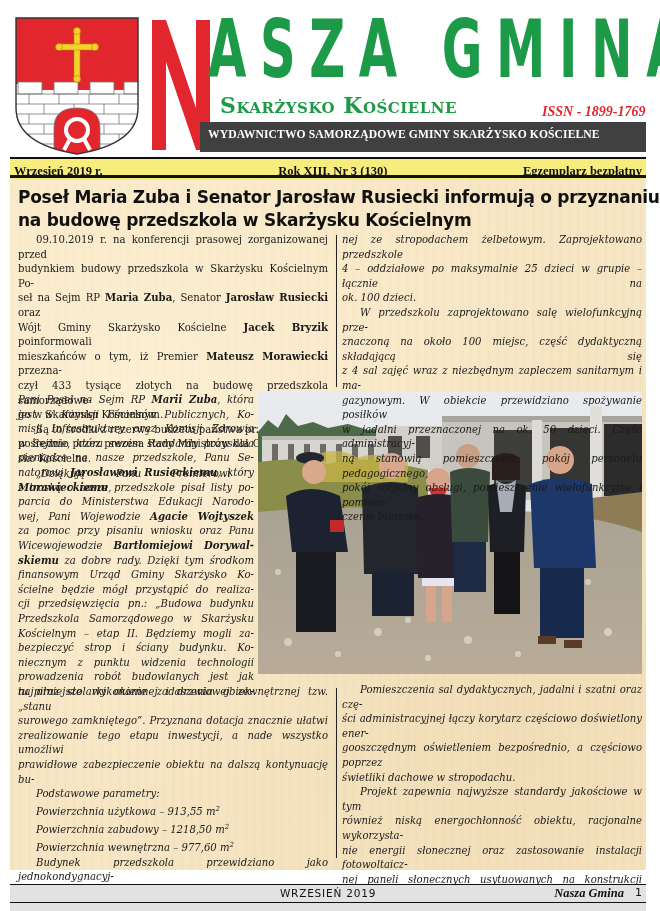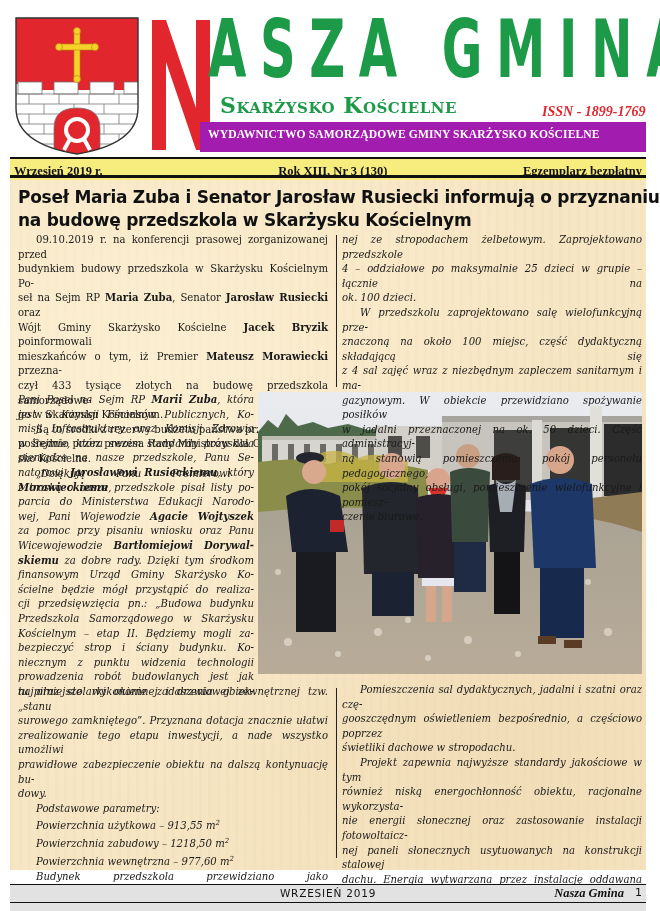--- a/index.html
+++ b/index.html
@@ -22,21 +22,21 @@
     font-family: "DejaVu Serif", serif; font-weight: bold; color: #1c9a48;
     font-size: 22px; letter-spacing: 0.5px; font-variant: small-caps;
   }
   .issn {
     position: absolute; left: 542px; top: 104px; white-space: nowrap;
     font-family: "Liberation Serif", serif; font-style: italic; font-weight: bold;
     font-size: 14px; color: #e1262d;
   }
   .publisher-bar {
     position: absolute; left: 200px; top: 122px; width: 446px; height: 30px;
-    background: #a21caf; color: #ffffff; padding: 6px 0 0 8px;
+    background: #404040; color: #ffffff; padding: 6px 0 0 8px;
     font-family: "Liberation Serif", serif; font-weight: bold; font-size: 11.6px;
     white-space: nowrap; letter-spacing: 0.1px;
   }
 
   
   .rule-top { position: absolute; left: 10px; top: 157px; width: 636px; height: 2px; background: #111; }
   .issue-bar {
     position: absolute; left: 10px; top: 159px; width: 636px; height: 24px;
     background: #f7ec7e; font-family: "Liberation Serif", serif; font-weight: bold;
     font-size: 12.5px; color: #111; display: flex; justify-content: space-between;
@@ -321,21 +321,20 @@
           <rect x="306" y="248" width="18" height="8" fill="#5a3b26"></rect>
       </g>
     </svg>
   </div>
 
   <div class="col col-left-bot it" id="left-bot" style="font-style:italic">
       <span class="just">tu oraz stolarki okiennej i drzwiowej zewnętrznej tzw. „stanu</span>
       <span class="just">surowego zamkniętego”. Przyznana dotacja znacznie ułatwi</span>
       <span class="just">zrealizowanie tego etapu inwestycji, a nade wszystko umożliwi</span>
       <span class="just">prawidłowe zabezpieczenie obiektu na dalszą kontynuację bu-</span>
-      <span class="line">dowy.</span>
       <span class="line" style="text-indent: 18px;">Podstawowe parametry:</span>
       <span class="line" style="text-indent: 18px;">Powierzchnia użytkowa – 913,55 m<sup style="font-size: 7px;">2</sup></span>
       <span class="line" style="text-indent: 18px;">Powierzchnia zabudowy – 1218,50 m<sup style="font-size: 7px;">2</sup></span>
       <span class="line" style="text-indent: 18px;">Powierzchnia wewnętrzna – 977,60 m<sup style="font-size: 7px;">2</sup></span>
       <span class="just" style="text-indent: 18px;">Budynek przedszkola przewidziano jako jednokondygnacyj-</span>
     </div>
 
   <div class="col-divider" style="top:55px;height:152px"></div>
   <div class="col-divider" style="top:508px;height:170px"></div>
 
@@ -347,20 +346,21 @@
       <span class="just">znaczoną na około 100 miejsc, część dydaktyczną składającą się</span>
       <span class="just">z 4 sal zajęć wraz z niezbędnym zapleczem sanitarnym i ma-</span>
       <span class="just">gazynowym. W obiekcie przewidziano spożywanie posiłków</span>
       <span class="just">w jadalni przeznaczonej na ok. 50 dzieci. Część administracyj-</span>
       <span class="just">ną stanowią pomieszczenia: pokój personelu pedagogicznego,</span>
       <span class="just">pokój socjalny obsługi, pomieszczenie wielofunkcyjne i pomiesz-</span>
       <span class="line">czenie biurowe.</span>
     </div>
   <div class="col col-right-bot" id="right-bot">
       <span class="just" style="text-indent: 18px;">Pomieszczenia sal dydaktycznych, jadalni i szatni oraz czę-</span>
+      <span class="just">ści administracyjnej łączy korytarz częściowo doświetlony ener-</span>
       <span class="just">gooszczędnym oświetleniem bezpośrednio, a częściowo poprzez</span>
       <span class="line">świetliki dachowe w stropodachu.</span>
       <span class="just" style="text-indent: 18px;">Projekt zapewnia najwyższe standardy jakościowe w tym</span>
       <span class="just">również niską energochłonność obiektu, racjonalne wykorzysta-</span>
       <span class="just">nie energii słonecznej oraz zastosowanie instalacji fotowoltaicz-</span>
       <span class="just">nej paneli słonecznych usytuowanych na konstrukcji stalowej</span>
       <span class="just">dachu. Energia wytwarzana przez instalację oddawana będzie</span>
     </div>
 </div>
 

